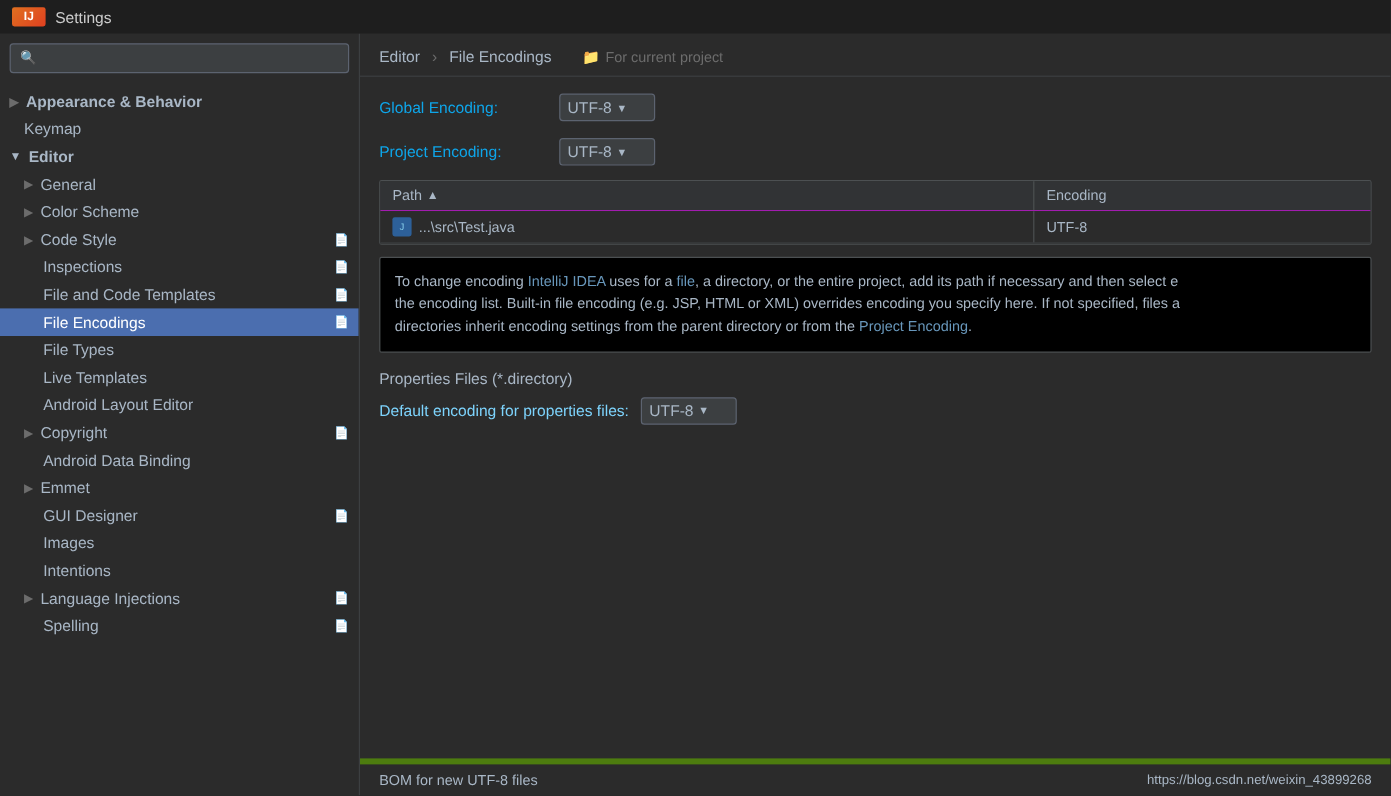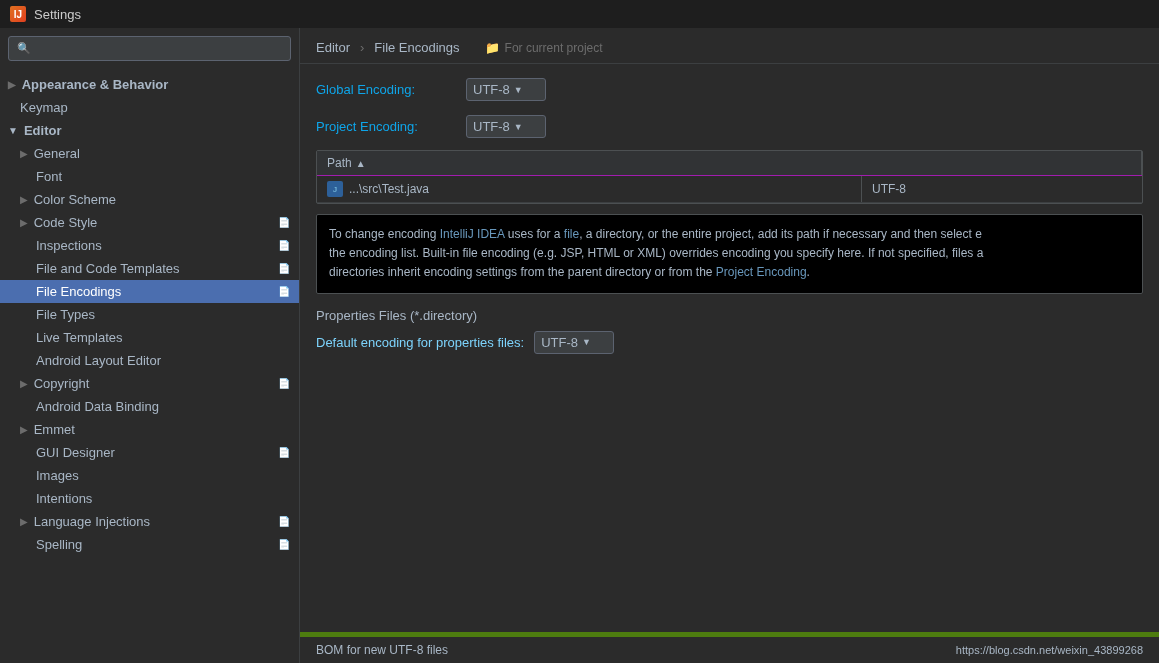--- a/index.html
+++ b/index.html
@@ -18,21 +18,21 @@
       background: #1e1e1e;
       color: #cccccc;
       height: 28px;
       display: flex;
       align-items: center;
       padding: 0 10px;
       gap: 8px;
       flex-shrink: 0;
     }
     .title-bar-icon {
-      width: 16px;
+      width: 28px;
       height: 16px;
       background: linear-gradient(135deg, #e07020, #e04020);
       border-radius: 2px;
       display: flex;
       align-items: center;
       justify-content: center;
       font-size: 10px;
       font-weight: bold;
       color: white;
     }
@@ -290,23 +290,20 @@
       <div class="nav-item level0">
         <span class="arrow down">▼</span>
         <span>Editor</span>
       </div>
 
       <div class="nav-item level1">
         <span class="arrow">▶</span>
         <span>General</span>
       </div>
 
-      <div class="nav-item level2">
-        <span>Font</span>
-      </div>
 
       <div class="nav-item level1">
         <span class="arrow">▶</span>
         <span>Color Scheme</span>
       </div>
 
       <div class="nav-item level1">
         <span class="arrow">▶</span>
         <span>Code Style</span>
         <span class="page-icon">📄</span>
@@ -409,20 +406,23 @@
           <span>UTF-8</span>
           <span class="dropdown-arrow">▼</span>
         </div>
       </div>
 
       <div class="file-table">
         <div class="table-header">
           <div class="table-header-cell col-path">
             <span>Path</span>
             <span class="sort-arrow">▲</span>
+          </div>
+          <div class="table-header-cell col-encoding">
+            <span>Encoding</span>
           </div>
         </div>
         <div class="table-row">
           <div class="table-cell col-path">
             <div class="file-icon">J</div>
             <span>...\src\Test.java</span>
           </div>
           <div class="table-cell col-encoding">
             <span>UTF-8</span>
           </div>

